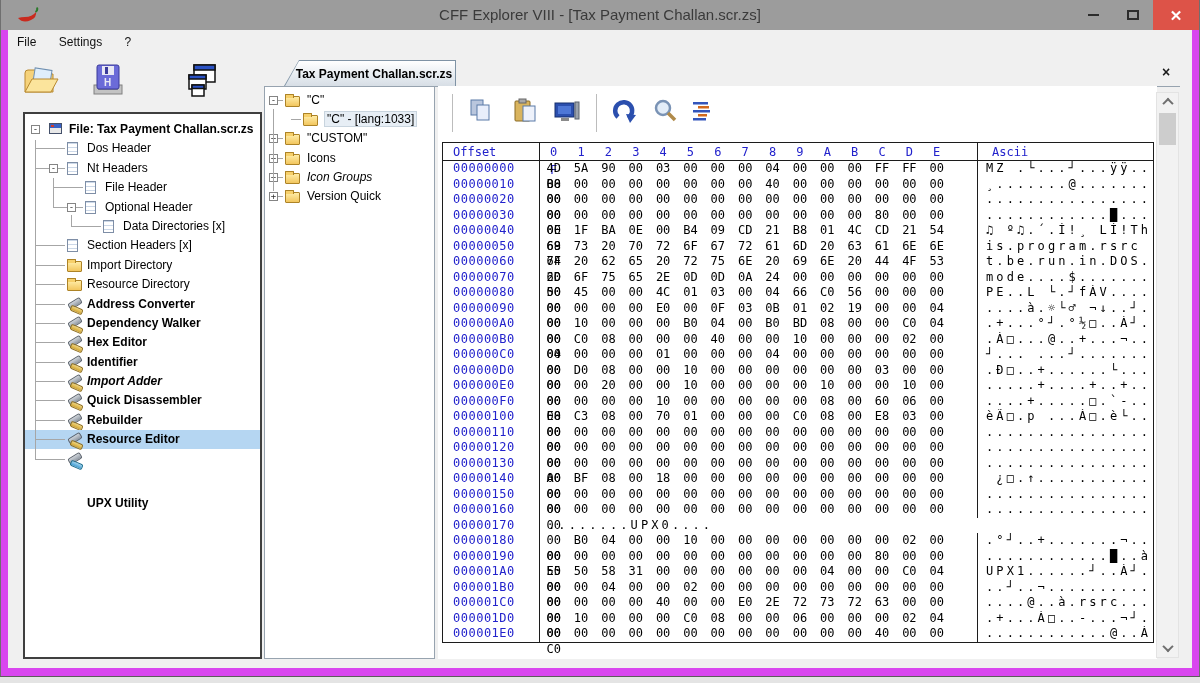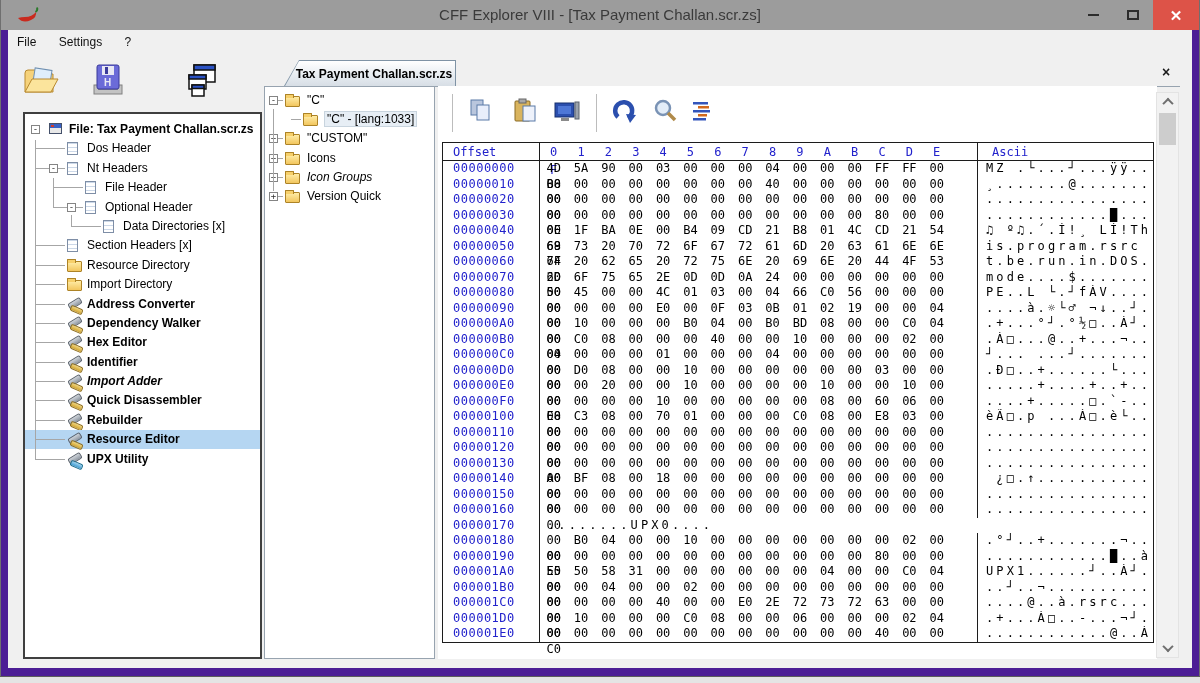--- a/index.html
+++ b/index.html
@@ -1,18 +1,18 @@
 <!DOCTYPE html>
 <html><head>
 <meta charset="utf-8">
 <style>
   * { box-sizing: border-box; margin:0; padding:0; }
   html,body { width:1200px; height:683px; overflow:hidden; }
   body { font-family:"Liberation Sans", sans-serif; background:#e9e9e9; }
-  #stage { position:relative; width:1200px; height:676px; background:#4c1d95; border-left:1px solid #6f6f6f; border-right:1px solid #6f6f6f; }
+  #stage { position:relative; width:1200px; height:676px; background:#d946ef; border-left:1px solid #6f6f6f; border-right:1px solid #6f6f6f; }
   #below-strip { position:absolute; left:0; top:676px; width:1200px; height:7px; background:#e4e4e4; border-top:1px solid #5c5c5c; }
 
   
   .titlebar { position:absolute; left:0; top:0; width:100%; height:30px; background:#9c9c9c; }
   .title-text { position:absolute; left:0; right:0; top:6px; text-align:center; font-size:15px; color:#3a3a3a; }
   .app-chili { position:absolute; left:16px; top:7px; width:22px; height:17px; }
   .cap-btn { position:absolute; top:0; height:30px; display:flex; align-items:center; justify-content:center; cursor:default; }
   .btn-min { left:1072px; width:40px; }
   .btn-min i { display:block; width:11px; height:2px; background:#2c2c2c; }
   .btn-max { left:1112px; width:40px; }
@@ -210,26 +210,26 @@
             <span class="tlabel" style="left: 98px;">Data Directories [x]</span>
           </div>
           <div class="trow">
             <span class="stub" style="left: 10px; width: 30px;"></span>
             <span class="ic ic-doc" style="left: 42px;"></span>
             <span class="tlabel" style="left: 62px;">Section Headers [x]</span>
           </div>
           <div class="trow">
             <span class="stub" style="left: 10px; width: 30px;"></span>
             <span class="ic ic-folder" style="left: 42px;"></span>
+            <span class="tlabel" style="left: 62px;">Import Directory</span>
+          </div>
+          <div class="trow">
+            <span class="stub" style="left: 10px; width: 30px;"></span>
+            <span class="ic ic-folder" style="left: 42px;"></span>
             <span class="tlabel" style="left: 62px;">Resource Directory</span>
-          </div>
-          <div class="trow">
-            <span class="stub" style="left: 10px; width: 30px;"></span>
-            <span class="ic ic-folder" style="left: 42px;"></span>
-            <span class="tlabel" style="left: 62px;">Import Directory</span>
           </div>
           <div class="trow bold">
             <span class="stub" style="left: 10px; width: 30px;"></span>
             <span class="ic ic-tools" style="left: 42px;"></span>
             <span class="tlabel" style="left: 62px;">Address Converter</span>
           </div>
           <div class="trow bold">
             <span class="stub" style="left: 10px; width: 30px;"></span>
             <span class="ic ic-tools" style="left: 42px;"></span>
             <span class="tlabel" style="left: 62px;">Dependency Walker</span>
@@ -261,21 +261,21 @@
           </div>
           <div class="trow bold selected">
             <div class="sel-bg"></div>
             <span class="stub" style="left: 10px; width: 30px;"></span>
             <span class="ic ic-tools" style="left: 42px;"></span>
             <span class="tlabel" style="left: 62px;">Resource Editor</span>
           </div>
           <div class="trow bold">
             <span class="stub" style="left: 10px; width: 30px;"></span>
             <span class="ic ic-tools blue" style="left: 42px;"></span>
-            <span class="tlabel" style="left: 62px;">UPX Utility</span>
+            <span class="tlabel" style="left: 62px; margin-top: 44px;">UPX Utility</span>
           </div>
         </div>
       <div class="trunk" style="left:10px; top:26px; height:319px;"></div>
       <div class="trunk" style="left:28px; top:64px; height:29px;"></div>
       <div class="trunk" style="left:46px; top:101px; height:11px;"></div>
     </div>
 
     <div class="resource-panel">
       <div id="resource-tree" style="position:relative; padding-top:4px;">
           <div class="rrow">

